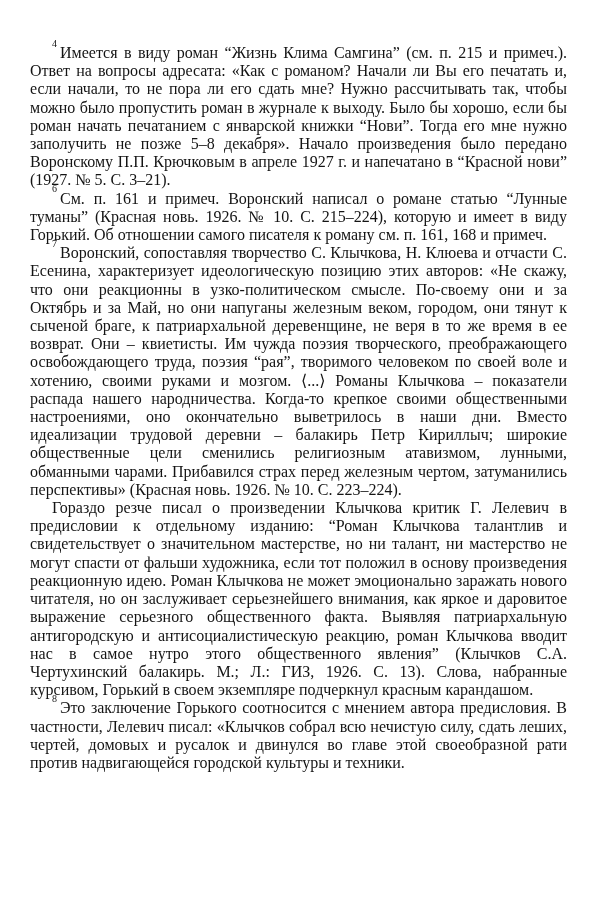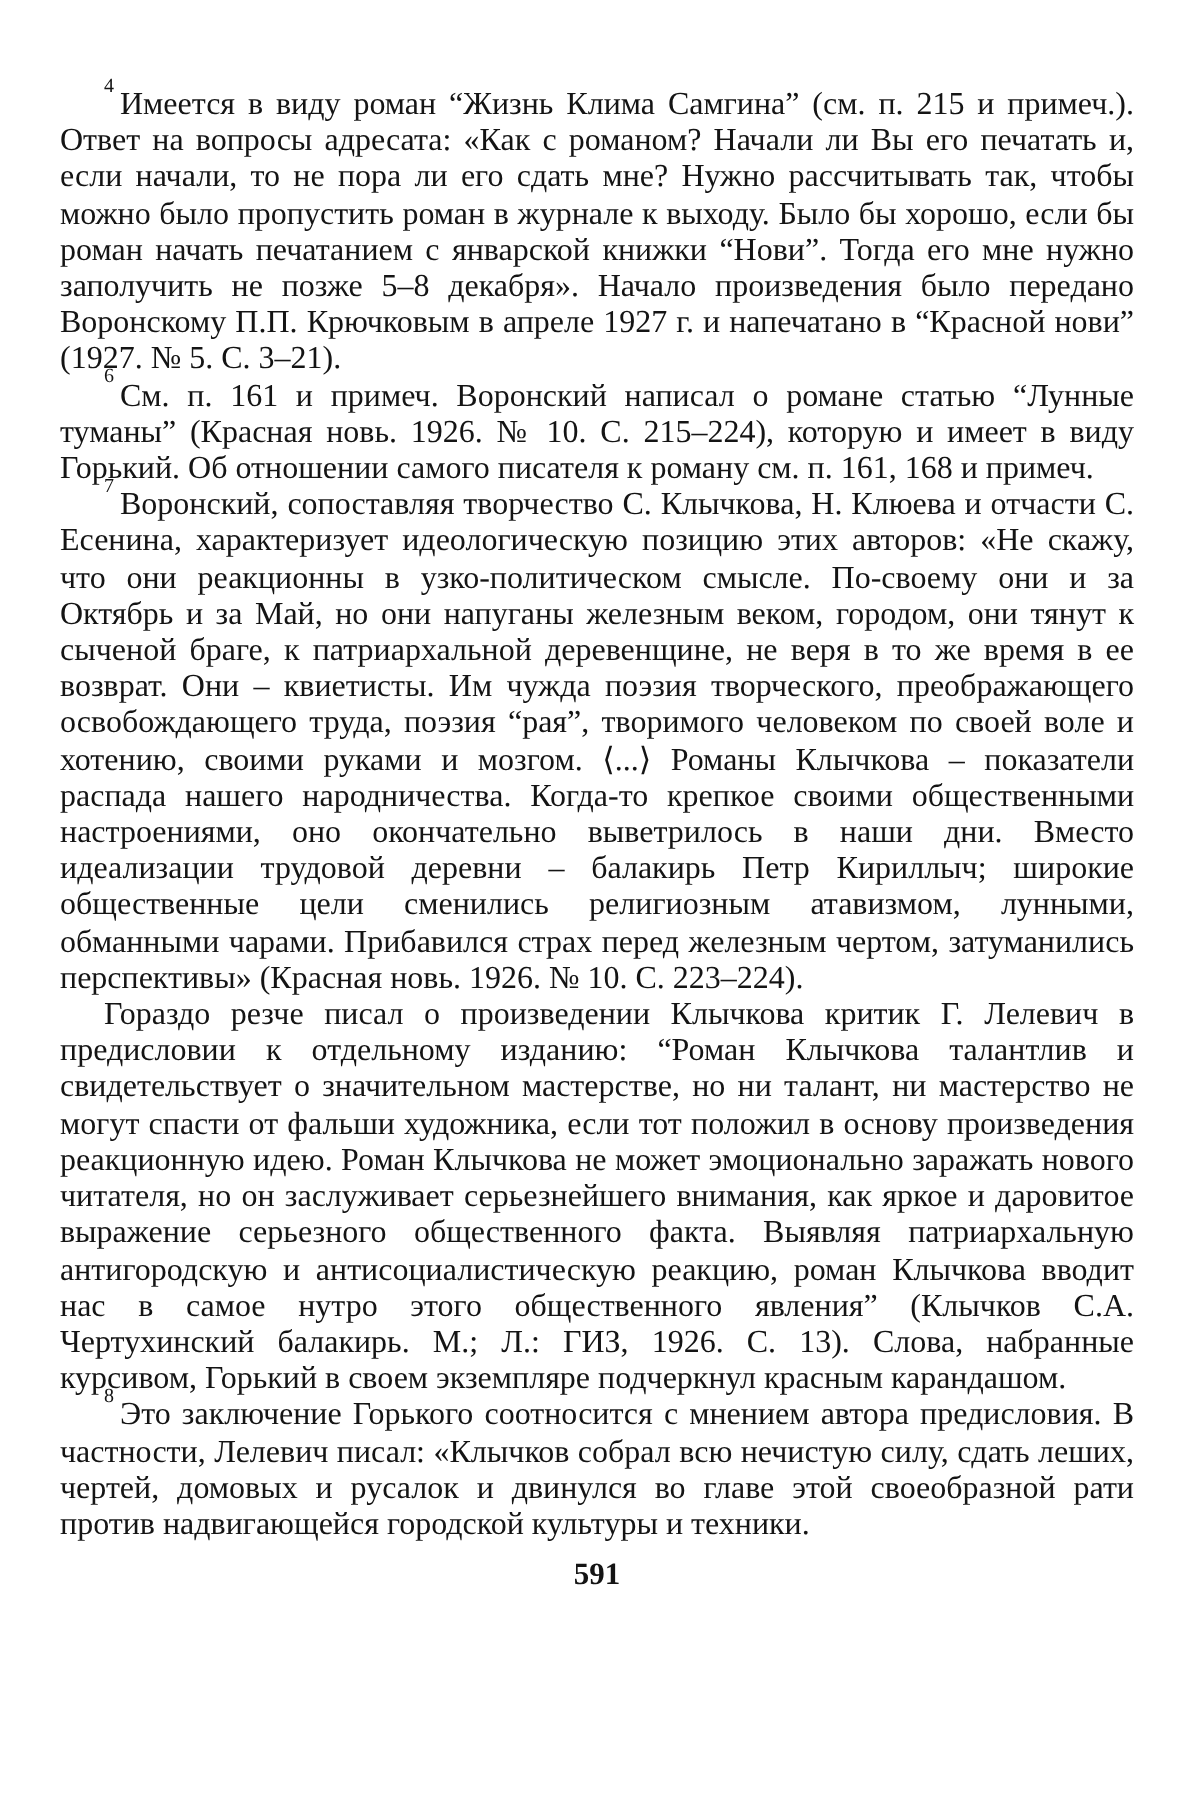--- a/index.html
+++ b/index.html
@@ -48,14 +48,13 @@
     <p class="para"><sup class="fn-sup">6</sup><span>См. п. 161 и примеч. Воронский написал о романе статью “Лунные туманы” (Красная новь. 1926. № 10. С. 215–224), которую и имеет в виду Горький. Об отношении самого писателя к роману см. п. 161, 168 и примеч.</span></p>
 
     <p class="para"><sup class="fn-sup">7</sup><span>Воронский, сопоставляя творчество С. Клычкова, Н. Клюева и отчасти С. Есенина, характеризует идеологическую позицию этих авторов: «Не скажу, что они реакционны в узко-политическом смысле. По-своему они и за Октябрь и за Май, но они напуганы железным веком, городом, они тянут к сыченой браге, к патриархальной деревенщине, не веря в то же время в ее возврат. Они – квиетисты. Им чужда поэзия творческого, преображающего освобождающего труда, поэзия “рая”, творимого человеком по своей воле и хотению, своими руками и мозгом. ⟨...⟩ Романы Клычкова – показатели распада нашего народничества. Когда-то крепкое своими общественными настроениями, оно окончательно выветрилось в наши дни. Вместо идеализации трудовой деревни – балакирь Петр Кириллыч; широкие общественные цели сменились религиозным атавизмом, лунными, обманными чарами. Прибавился страх перед железным чертом, затуманились перспективы» (Красная новь. 1926. № 10. С. 223–224).</span></p>
 
     <p class="para"><span>Гораздо резче писал о произведении Клычкова критик Г. Лелевич в предисловии к отдельному изданию: “</span><span class="it">Роман Клычкова талантлив и свидетельствует о значительном мастерстве</span><span>, но ни талант, ни мастерство не могут спасти от фальши художника, если тот положил в основу произведения реакционную идею. Роман Клычкова не может эмоционально заражать нового читателя, но он </span><span class="it">заслуживает серьезнейшего внимания, как яркое и даровитое выражение серьезного</span><span> общественного факта. Выявляя патриархальную антигородскую и антисоциалистическую реакцию, роман Клычкова вводит нас в самое нутро этого общественного явления” (</span><span class="it">Клычков С.А.</span><span> Чертухинский балакирь. М.; Л.: ГИЗ, 1926. С. 13). Слова, набранные курсивом, Горький в своем экземпляре подчеркнул красным карандашом.</span></p>
 
     <p class="para"><sup class="fn-sup">8</sup><span>Это заключение Горького соотносится с мнением автора предисловия. В частности, Лелевич писал: </span><span class="it">«Клычков собрал всю нечистую силу, сдать леших, чертей, домовых и русалок и двинулся во главе этой своеобразной рати против надвигающейся городской культуры и техники.</span></p>
 
   </div>
 
-  <div class="page-number">591</div>
 </div>
 
 </body></html>

